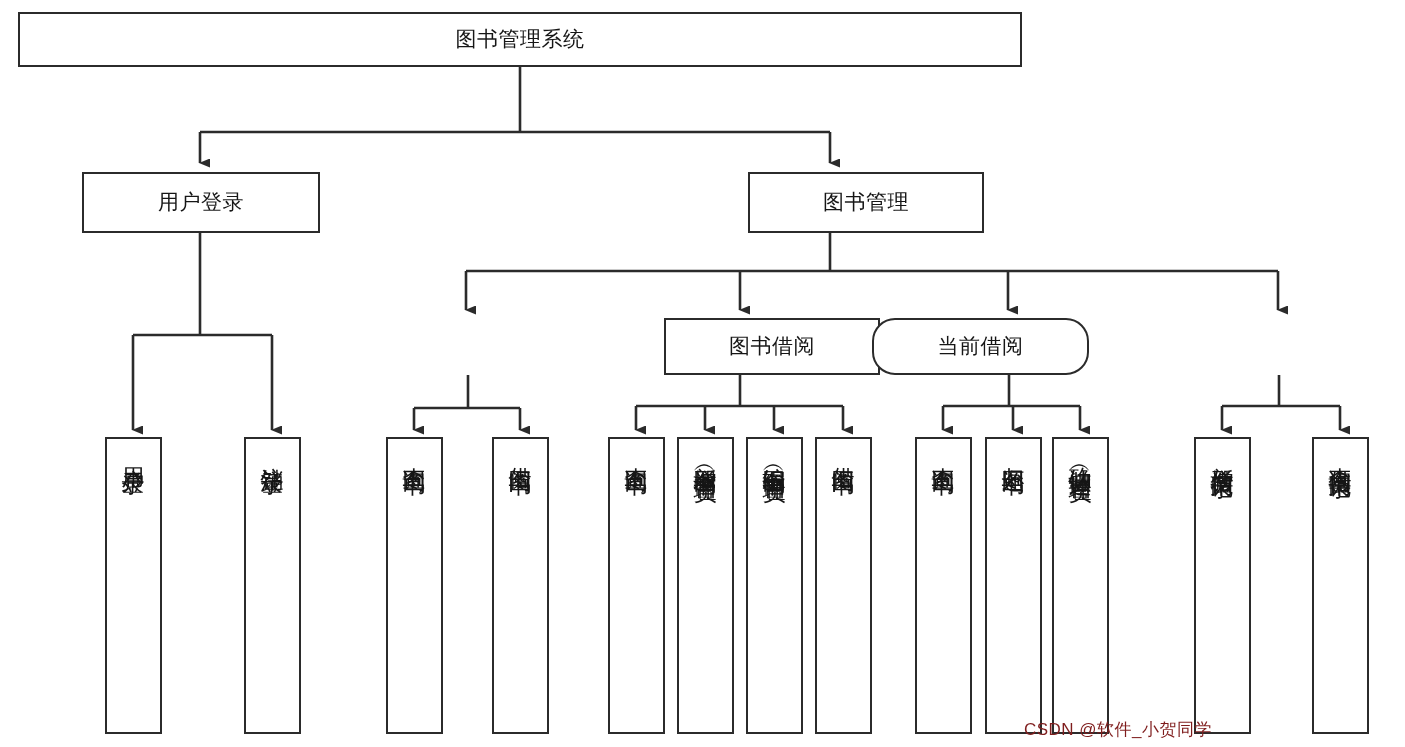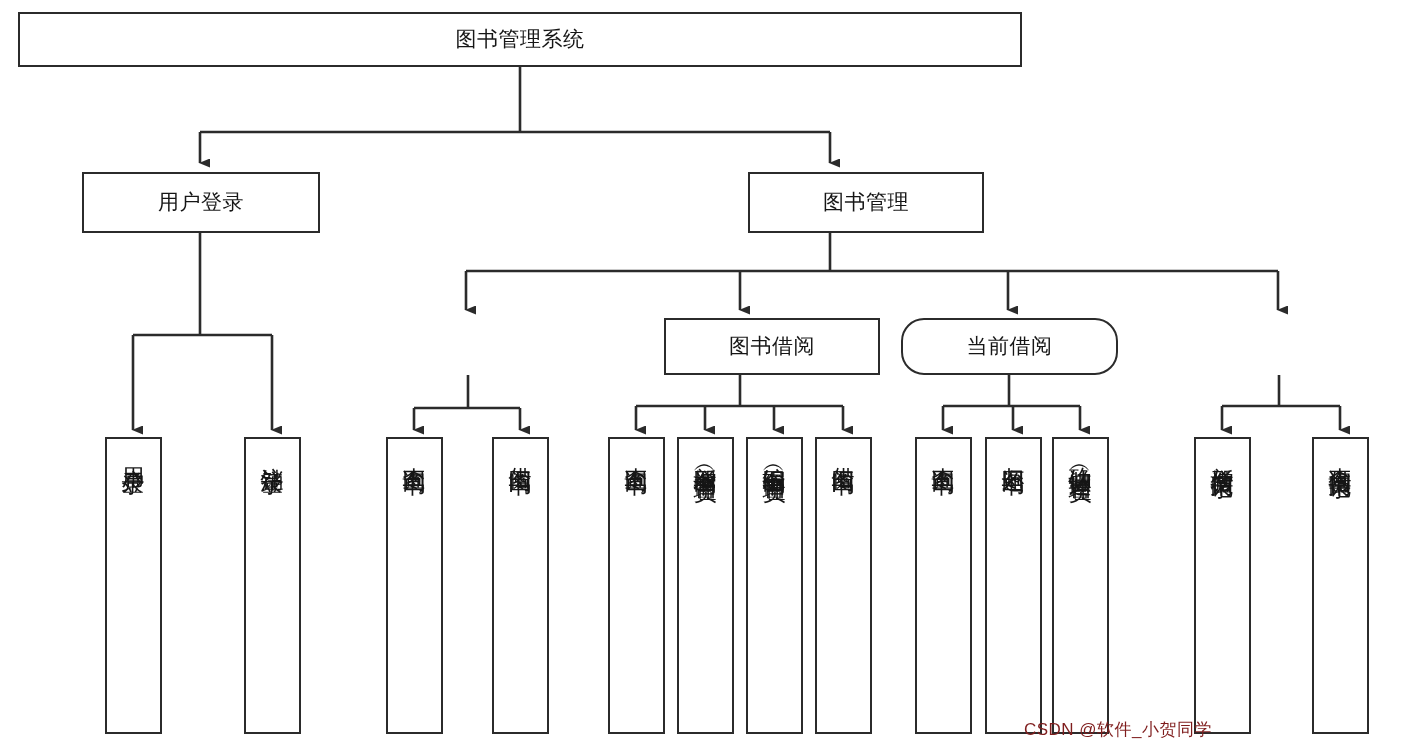--- a/index.html
+++ b/index.html
@@ -80,21 +80,21 @@
   <div class="node" style="left:82px;top:172px;width:238px;height:61px;">
     <span class="lbl">用户登录</span>
   </div>
   <div class="node" style="left:712px;top:172px;width:236px;height:61px;margin-left:36px;">
     <span class="lbl">图书管理</span>
   </div>
 
   <div class="node" style="left:632px;top:318px;width:216px;height:57px;margin-left:32px;">
     <span class="lbl">图书借阅</span>
   </div>
-  <div class="node" style="left:901px;top:318px;width:217px;height:57px;border-radius:23px;">
+  <div class="node" style="left:872px;top:318px;width:217px;height:57px;border-radius:23px;">
     <span class="lbl">当前借阅</span>
   </div>
 
   <div class="node leaf" style="left:105px;top:437px;width:57px;height:297px;">
     <span class="lbl">用户登录</span>
   </div>
   <div class="node leaf" style="left:244px;top:437px;width:57px;height:297px;">
     <span class="lbl">注销登录</span>
   </div>
 

